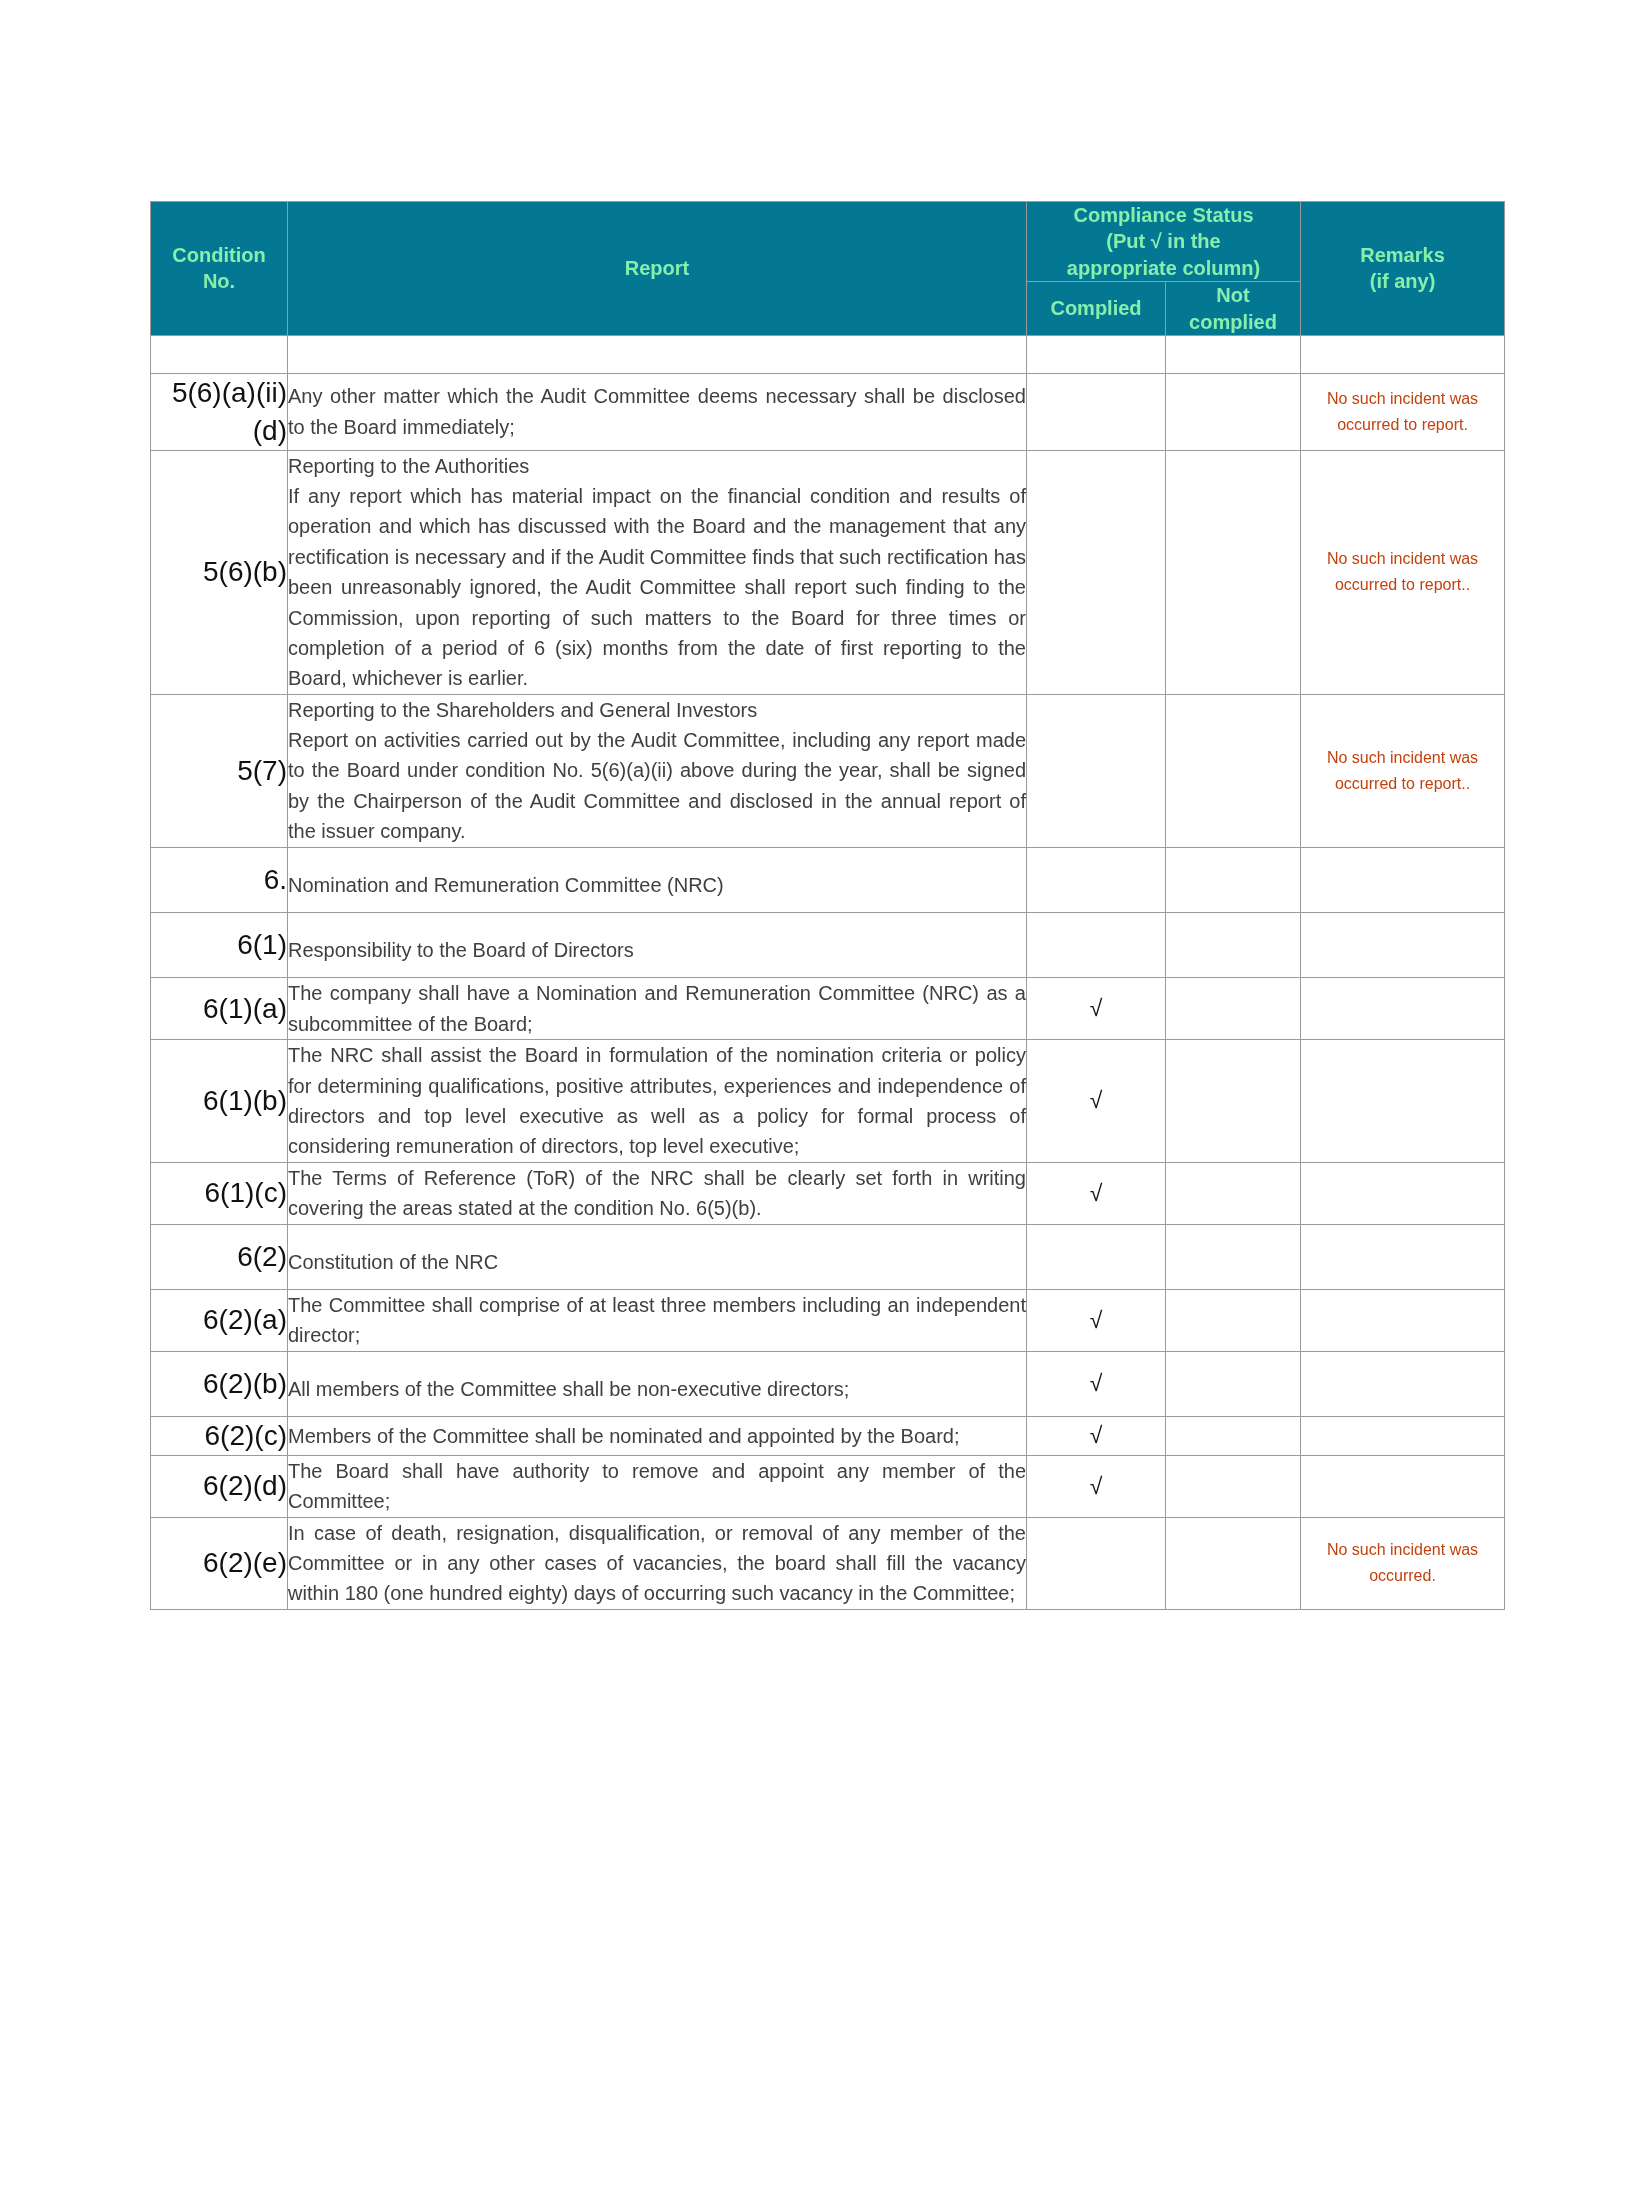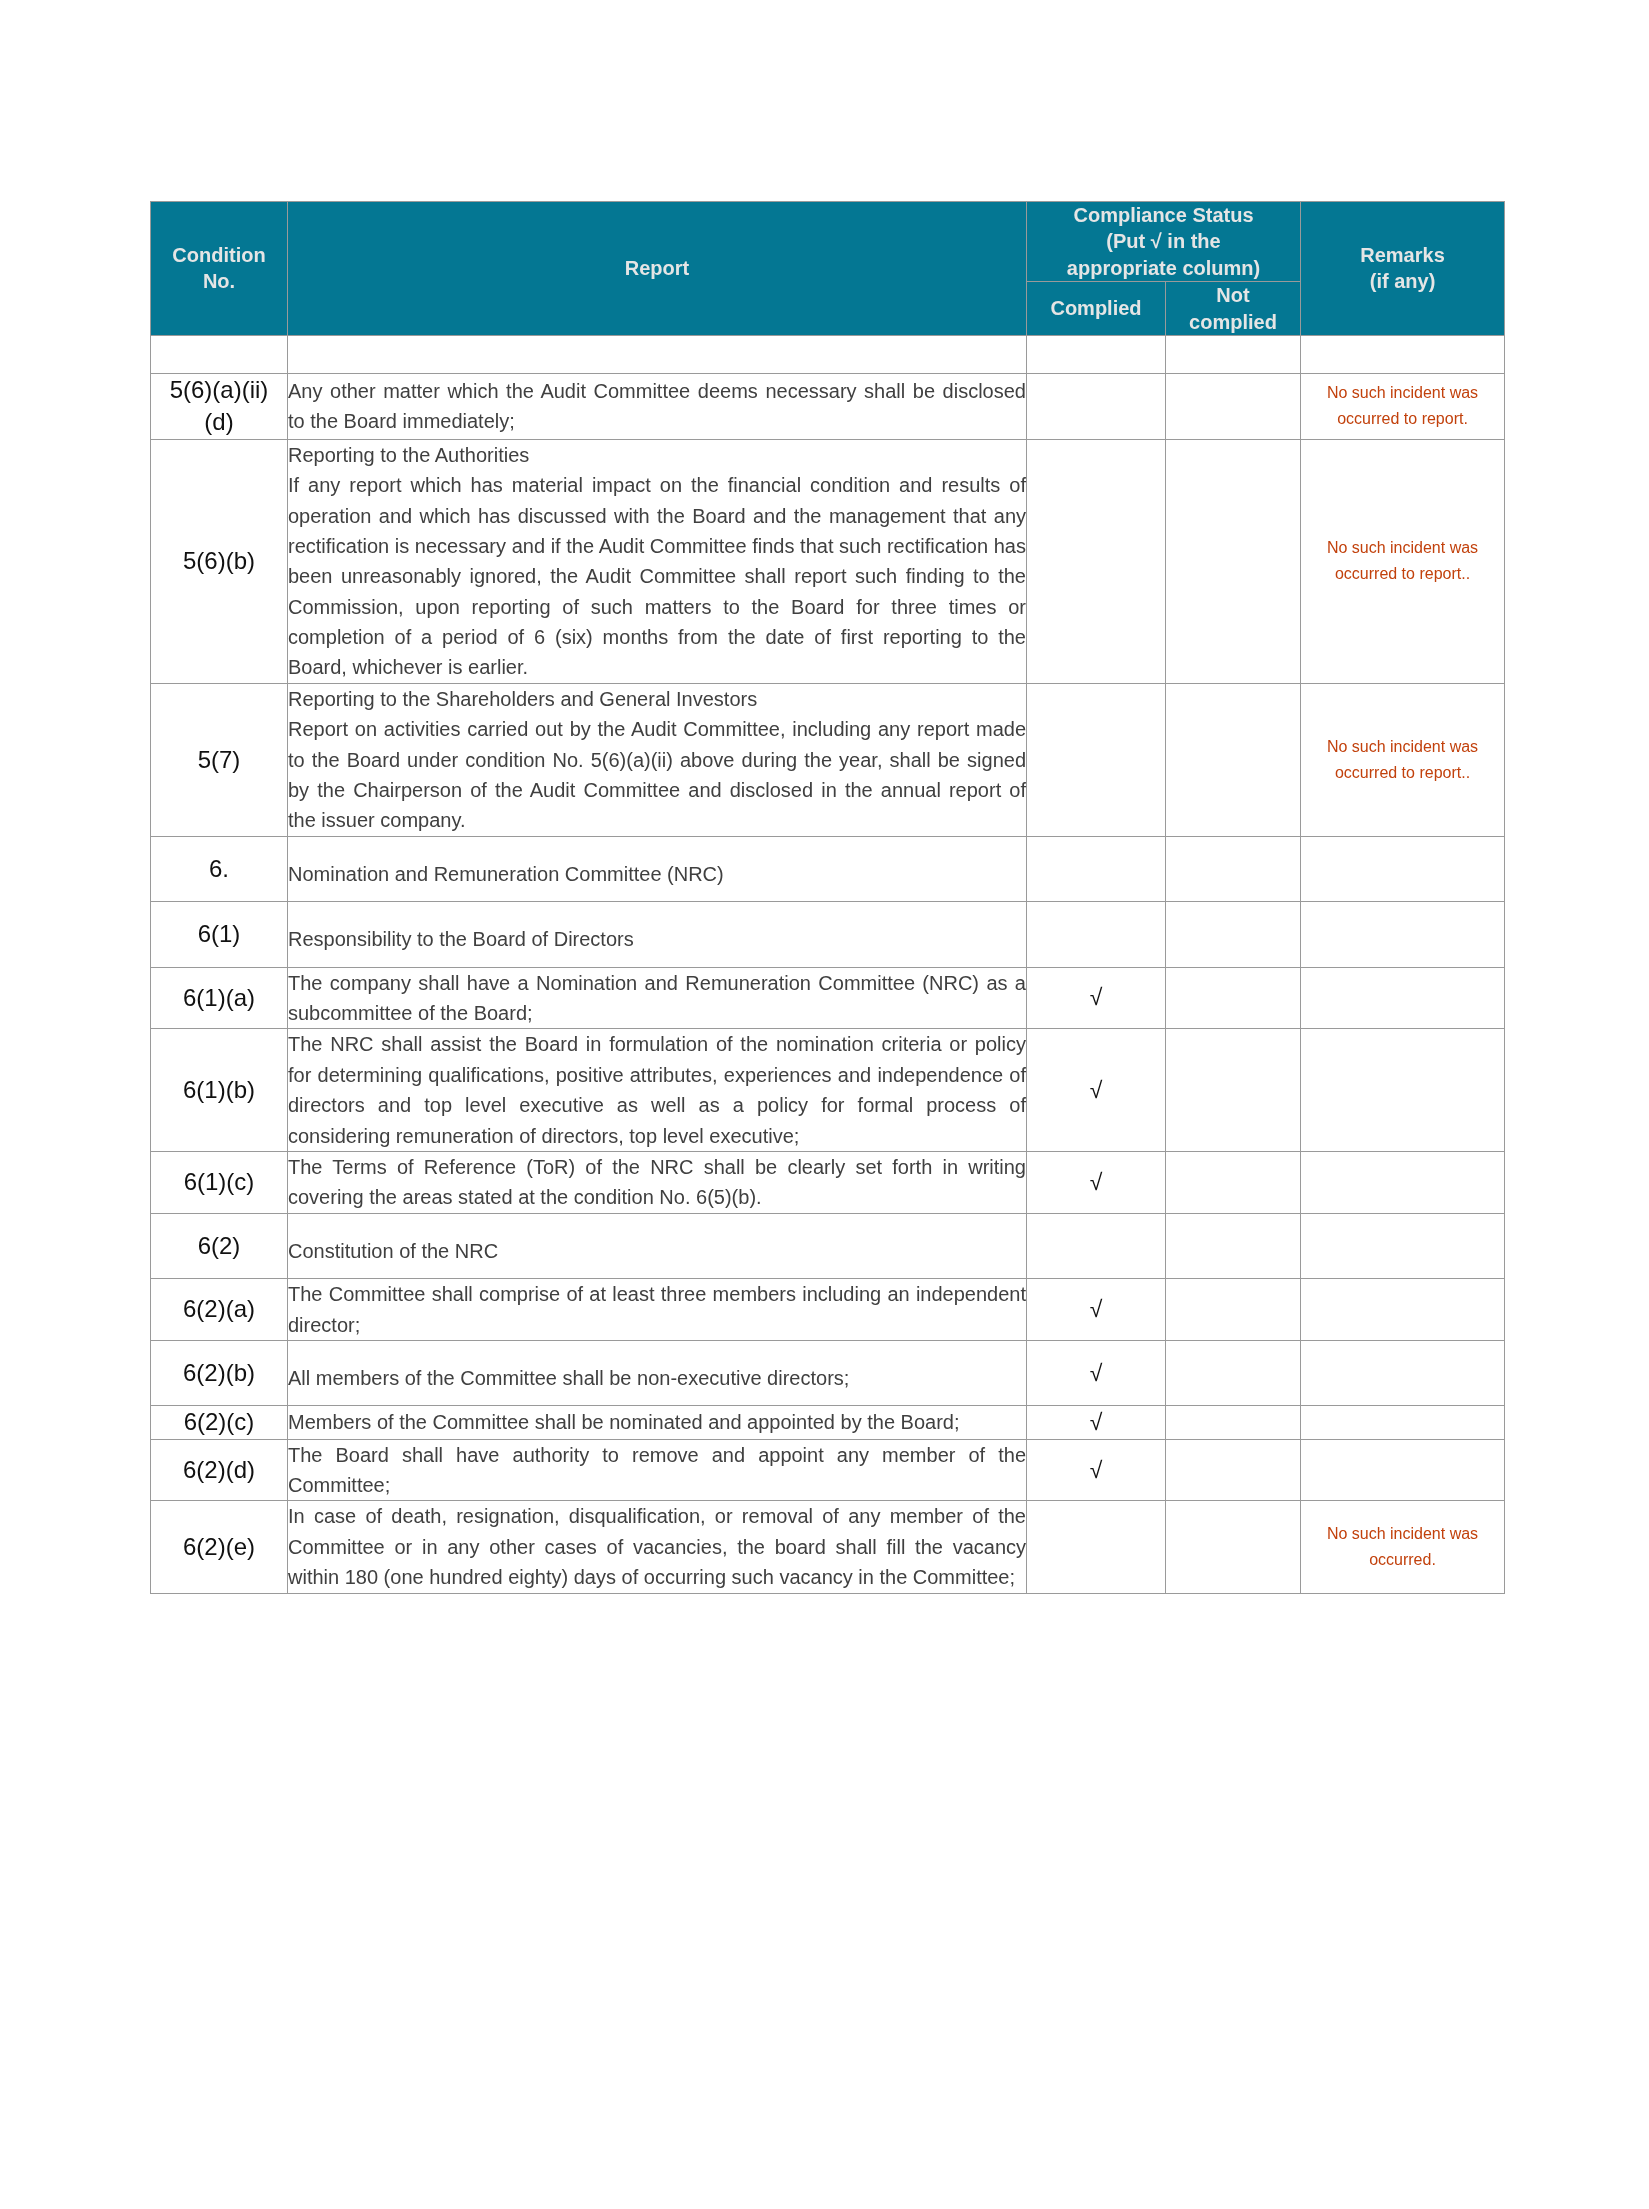--- a/index.html
+++ b/index.html
@@ -39,39 +39,39 @@
 
   table.compliance td,
   table.compliance th {
     border: 1px solid #9a9a9a;
     vertical-align: middle;
     padding: 0;
   }
 
   thead th {
     background: #047793;
-    color: #e5e5e5;
+    color: #86efac;
     font-size: 20px;
     font-weight: bold;
     text-align: center;
     line-height: 1.32;
     padding: 8px 6px;
     border: 1px solid #b9c9cc;
   }
 
   
   col.c-cond   { width: 137px; }
   col.c-title  { width: 739px; }
   col.c-comp   { width: 139px; }
   col.c-ncomp  { width: 135px; }
   col.c-rem    { width: 204px; }
 
   td.cond {
-    text-align: center;
-    font-size: 24px;
+    text-align: right;
+    font-size: 28px;
     color: #111111;
     line-height: 1.35;
     padding: 6px 4px;
   }
 
   td.title {
     text-align: justify;
     text-justify: inter-word;
     font-size: 20px;
     color: #404040;

